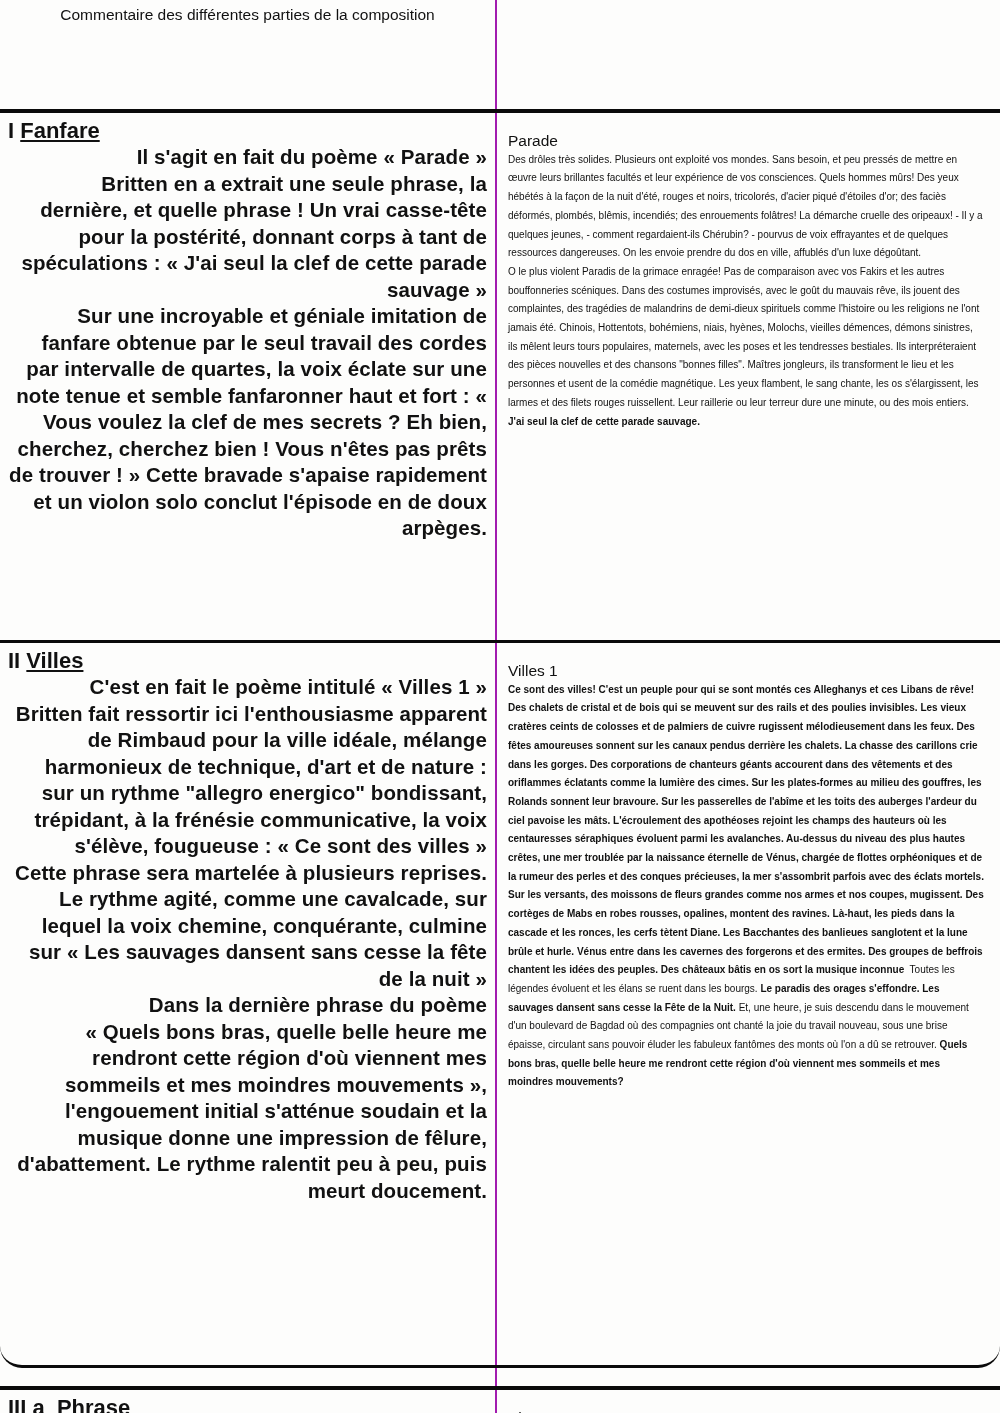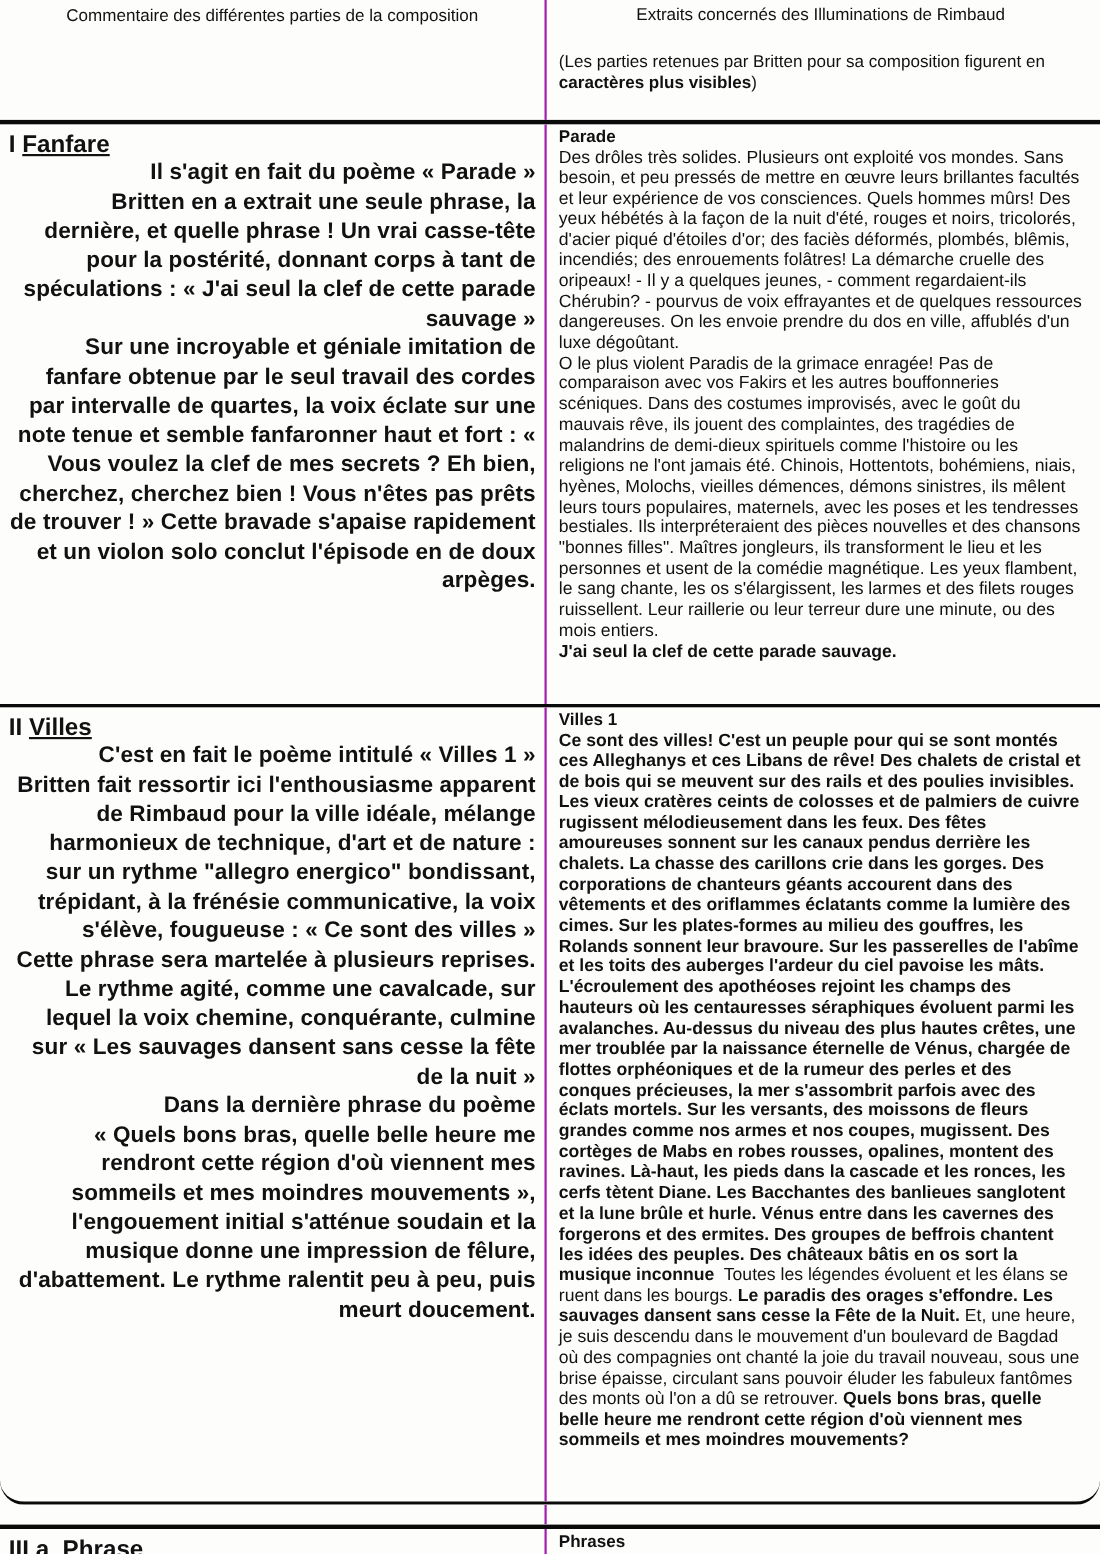--- a/index.html
+++ b/index.html
@@ -19,37 +19,33 @@
   .row-spacer{height:22px;border-bottom:4px solid #0a0a0a;}
   .row-s3{height:46px;}
 
   .hdr-title{font-size:15.5px;line-height:18px;text-align:center;padding-top:2px;}
   .hdr-note{font-size:15.5px;line-height:19px;text-align:left;margin-top:24px;white-space:pre-wrap;}
   .hdr-note b{font-weight:700;}
 
   .sec-heading{font-size:22px;font-weight:700;line-height:27px;white-space:pre-wrap;}
   .sec-heading .u{text-decoration:underline;text-align:right;}
   .left-body{font-size:20.5px;font-weight:700;line-height:26.5px;white-space:pre-wrap;letter-spacing:0.1px;text-align:right;}
-  .right-title{font-size:15.5px;font-weight:700;line-height:18.7px;}
-  .right-body{font-size:16px;line-height:18.7px;white-space:pre-wrap;}
+  .right-title{font-size:15.5px;font-weight:400;line-height:18.7px;margin-top:16px;}
+  .right-body{font-size:10px;line-height:18.7px;white-space:pre-wrap;}
   .right-body .bold{font-weight:700;}
   .right-body .reg{font-weight:400;}
 </style>
 </head>
 <body>
 
 <div class="page">
 
   <div class="row row-header">
     <div class="cell cell-left">
       <div class="hdr-title">Commentaire des différentes parties de la composition</div>
-    </div>
-    <div class="cell cell-right">
-      <div class="hdr-title">Extraits concernés des Illuminations de Rimbaud</div>
-      <div class="hdr-note"><span>(Les parties retenues par Britten pour sa composition figurent en </span><b>caractères plus visibles</b><span>)</span></div>
     </div>
   </div>
 
   <div class="row row-s1">
     <div class="cell cell-left">
       <div class="sec-heading"><span>I </span><span class="u">Fanfare</span></div>
       <div class="left-body">Il s'agit en fait du poème « Parade »
 Britten en a extrait une seule phrase, la dernière, et quelle phrase ! Un vrai casse-tête pour la postérité, donnant corps à tant de spéculations : « J'ai seul la clef de cette parade sauvage »
 Sur une incroyable et géniale imitation de fanfare obtenue par le seul travail des cordes par intervalle de quartes, la voix éclate sur une note tenue et semble fanfaronner haut et fort : « Vous voulez la clef de mes secrets ? Eh bien, cherchez, cherchez bien ! Vous n'êtes pas prêts de trouver ! » Cette bravade s'apaise rapidement et un violon solo conclut l'épisode en de doux arpèges.</div>
     </div>

